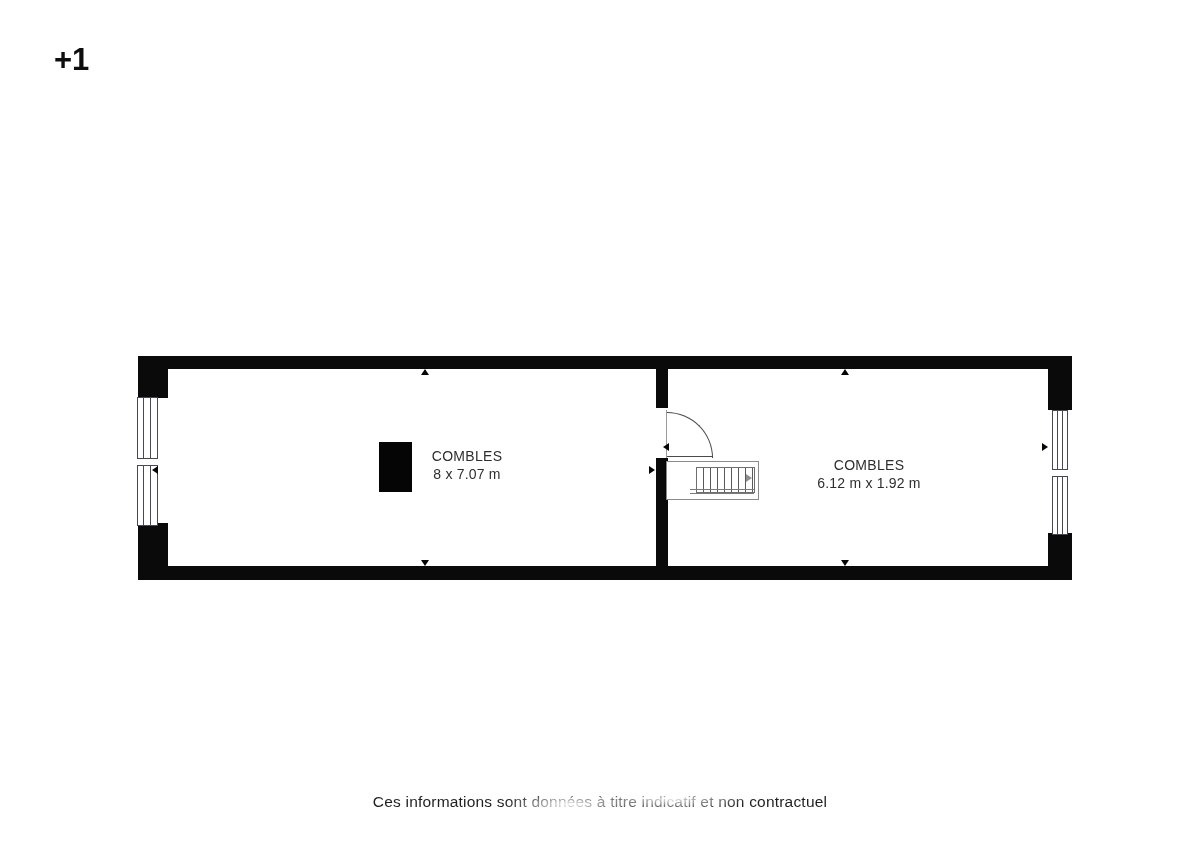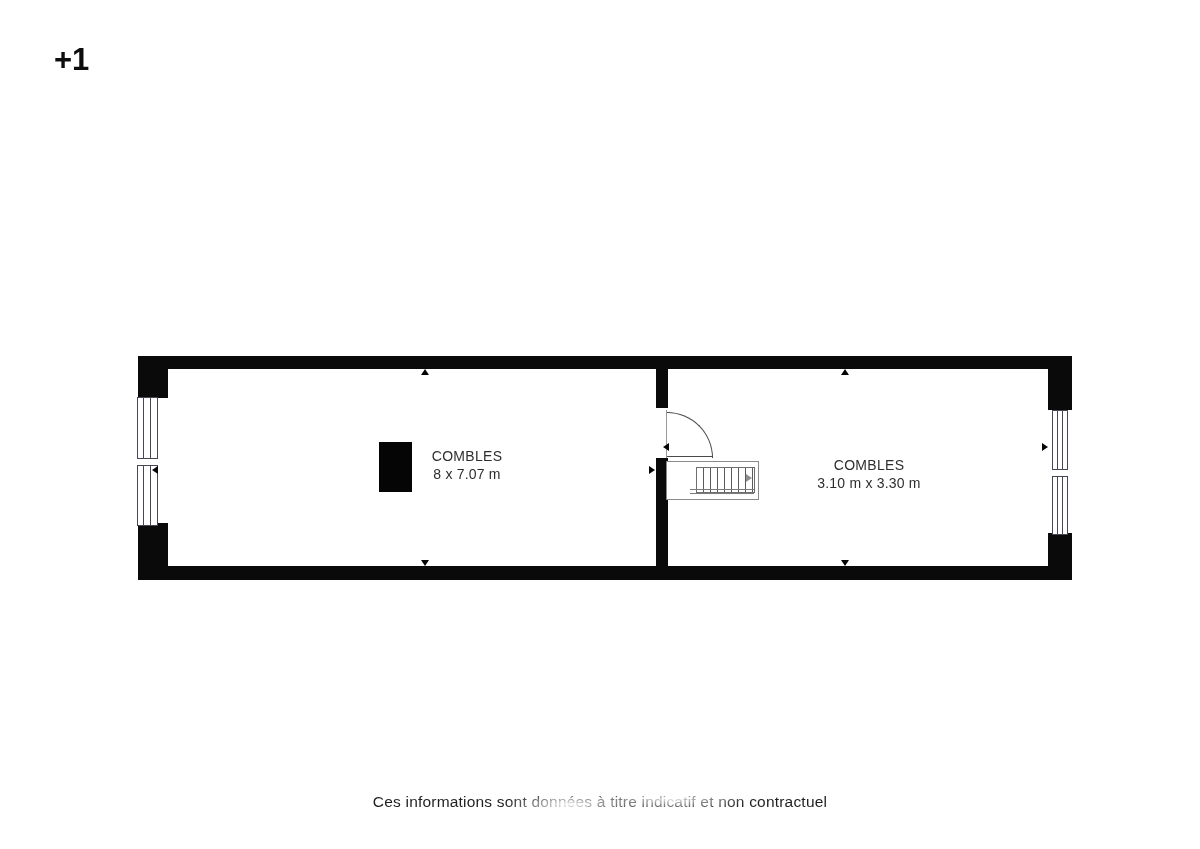--- a/index.html
+++ b/index.html
@@ -132,19 +132,19 @@
   <div class="tri tri-left m-door"></div>
 
   <div class="chimney"></div>
 
   <div class="room-label room1-label">
     <div class="name">COMBLES</div>
     <div class="dims">8 x 7.07 m</div>
   </div>
   <div class="room-label room2-label">
     <div class="name">COMBLES</div>
-    <div class="dims">3.10 m x 3.30 m</div>
+    <div class="dims">6.12 m x 1.92 m</div>
   </div>
 
   <div class="disclaimer">Ces informations sont données à titre indicatif et non contractuel</div>
   <div class="watermark-fade"></div>
 
 </div>
 
 </body></html>

